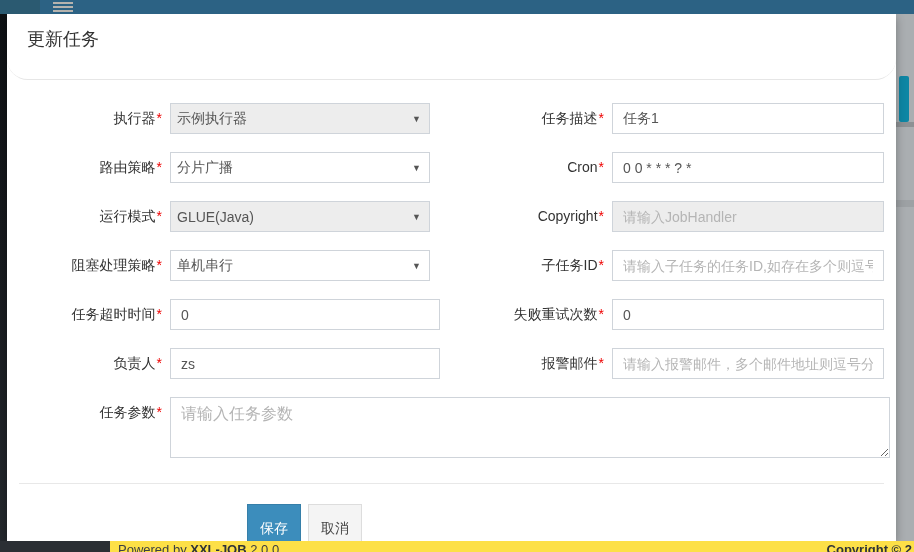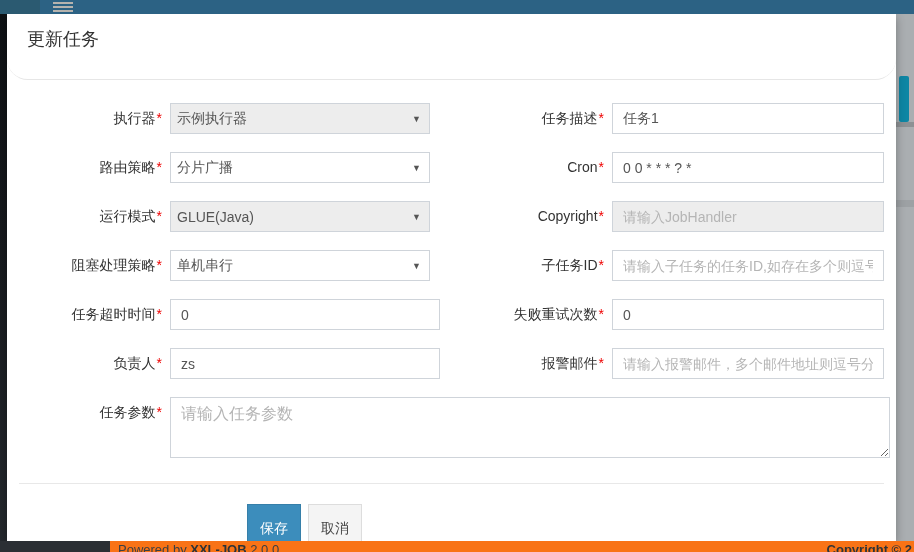--- a/index.html
+++ b/index.html
@@ -14,21 +14,21 @@
   .topbar-left{position:absolute;top:0;left:0;width:40px;height:14px;background:#2b5a71;}
   .hamburger{position:absolute;left:53px;top:2px;width:20px;height:11px;cursor:pointer;}
   .hamburger i{display:block;height:2px;margin-bottom:2px;background:#b6b3ae;}
   
   .left-strip{position:absolute;top:14px;left:0;width:7px;height:538px;
     background:linear-gradient(180deg,#0e1114 0%,#16191d 40%,#25292e 100%);}
   .right-strip{position:absolute;top:14px;left:896px;width:18px;height:527px;background:#aaaeb1;}
   .right-strip .thumb{position:absolute;top:62px;left:3px;width:10px;height:46px;background:#0e86a4;border-radius:2px;}
   .right-strip .band1{position:absolute;top:108px;left:0;width:18px;height:5px;background:#8d9194;}
   .right-strip .band2{position:absolute;top:186px;left:0;width:18px;height:7px;background:#9da1a4;}
-  .footer{position:absolute;bottom:0;left:0;width:914px;height:11px;background:#f97316;overflow:hidden;z-index:6;}
+  .footer{position:absolute;bottom:0;left:0;width:914px;height:11px;background:#fde047;overflow:hidden;z-index:6;}
   .footer-dark{position:absolute;left:0;top:0;width:110px;height:11px;background:#2b2f34;}
   .footer-powered{position:absolute;left:118px;top:1px;font-size:13px;color:#3b3e42;white-space:nowrap;}
   .footer-powered b{color:#2f3337;}
   .footer-copy{position:absolute;right:2px;top:1px;font-size:13px;font-weight:bold;color:#2f3337;white-space:nowrap;}
   
   .modal{position:absolute;top:14px;left:7px;width:889px;height:527px;background:#fff;
     box-shadow:0 3px 9px rgba(0,0,0,.3);z-index:4;}
   .modal-header{padding:13px 20px 28px 20px;border-bottom:1px solid #e6e6e6;border-radius:21px;}
   .modal-title{font-size:18px;color:#333;line-height:24px;}
   .modal-body{padding-top:23px;}

